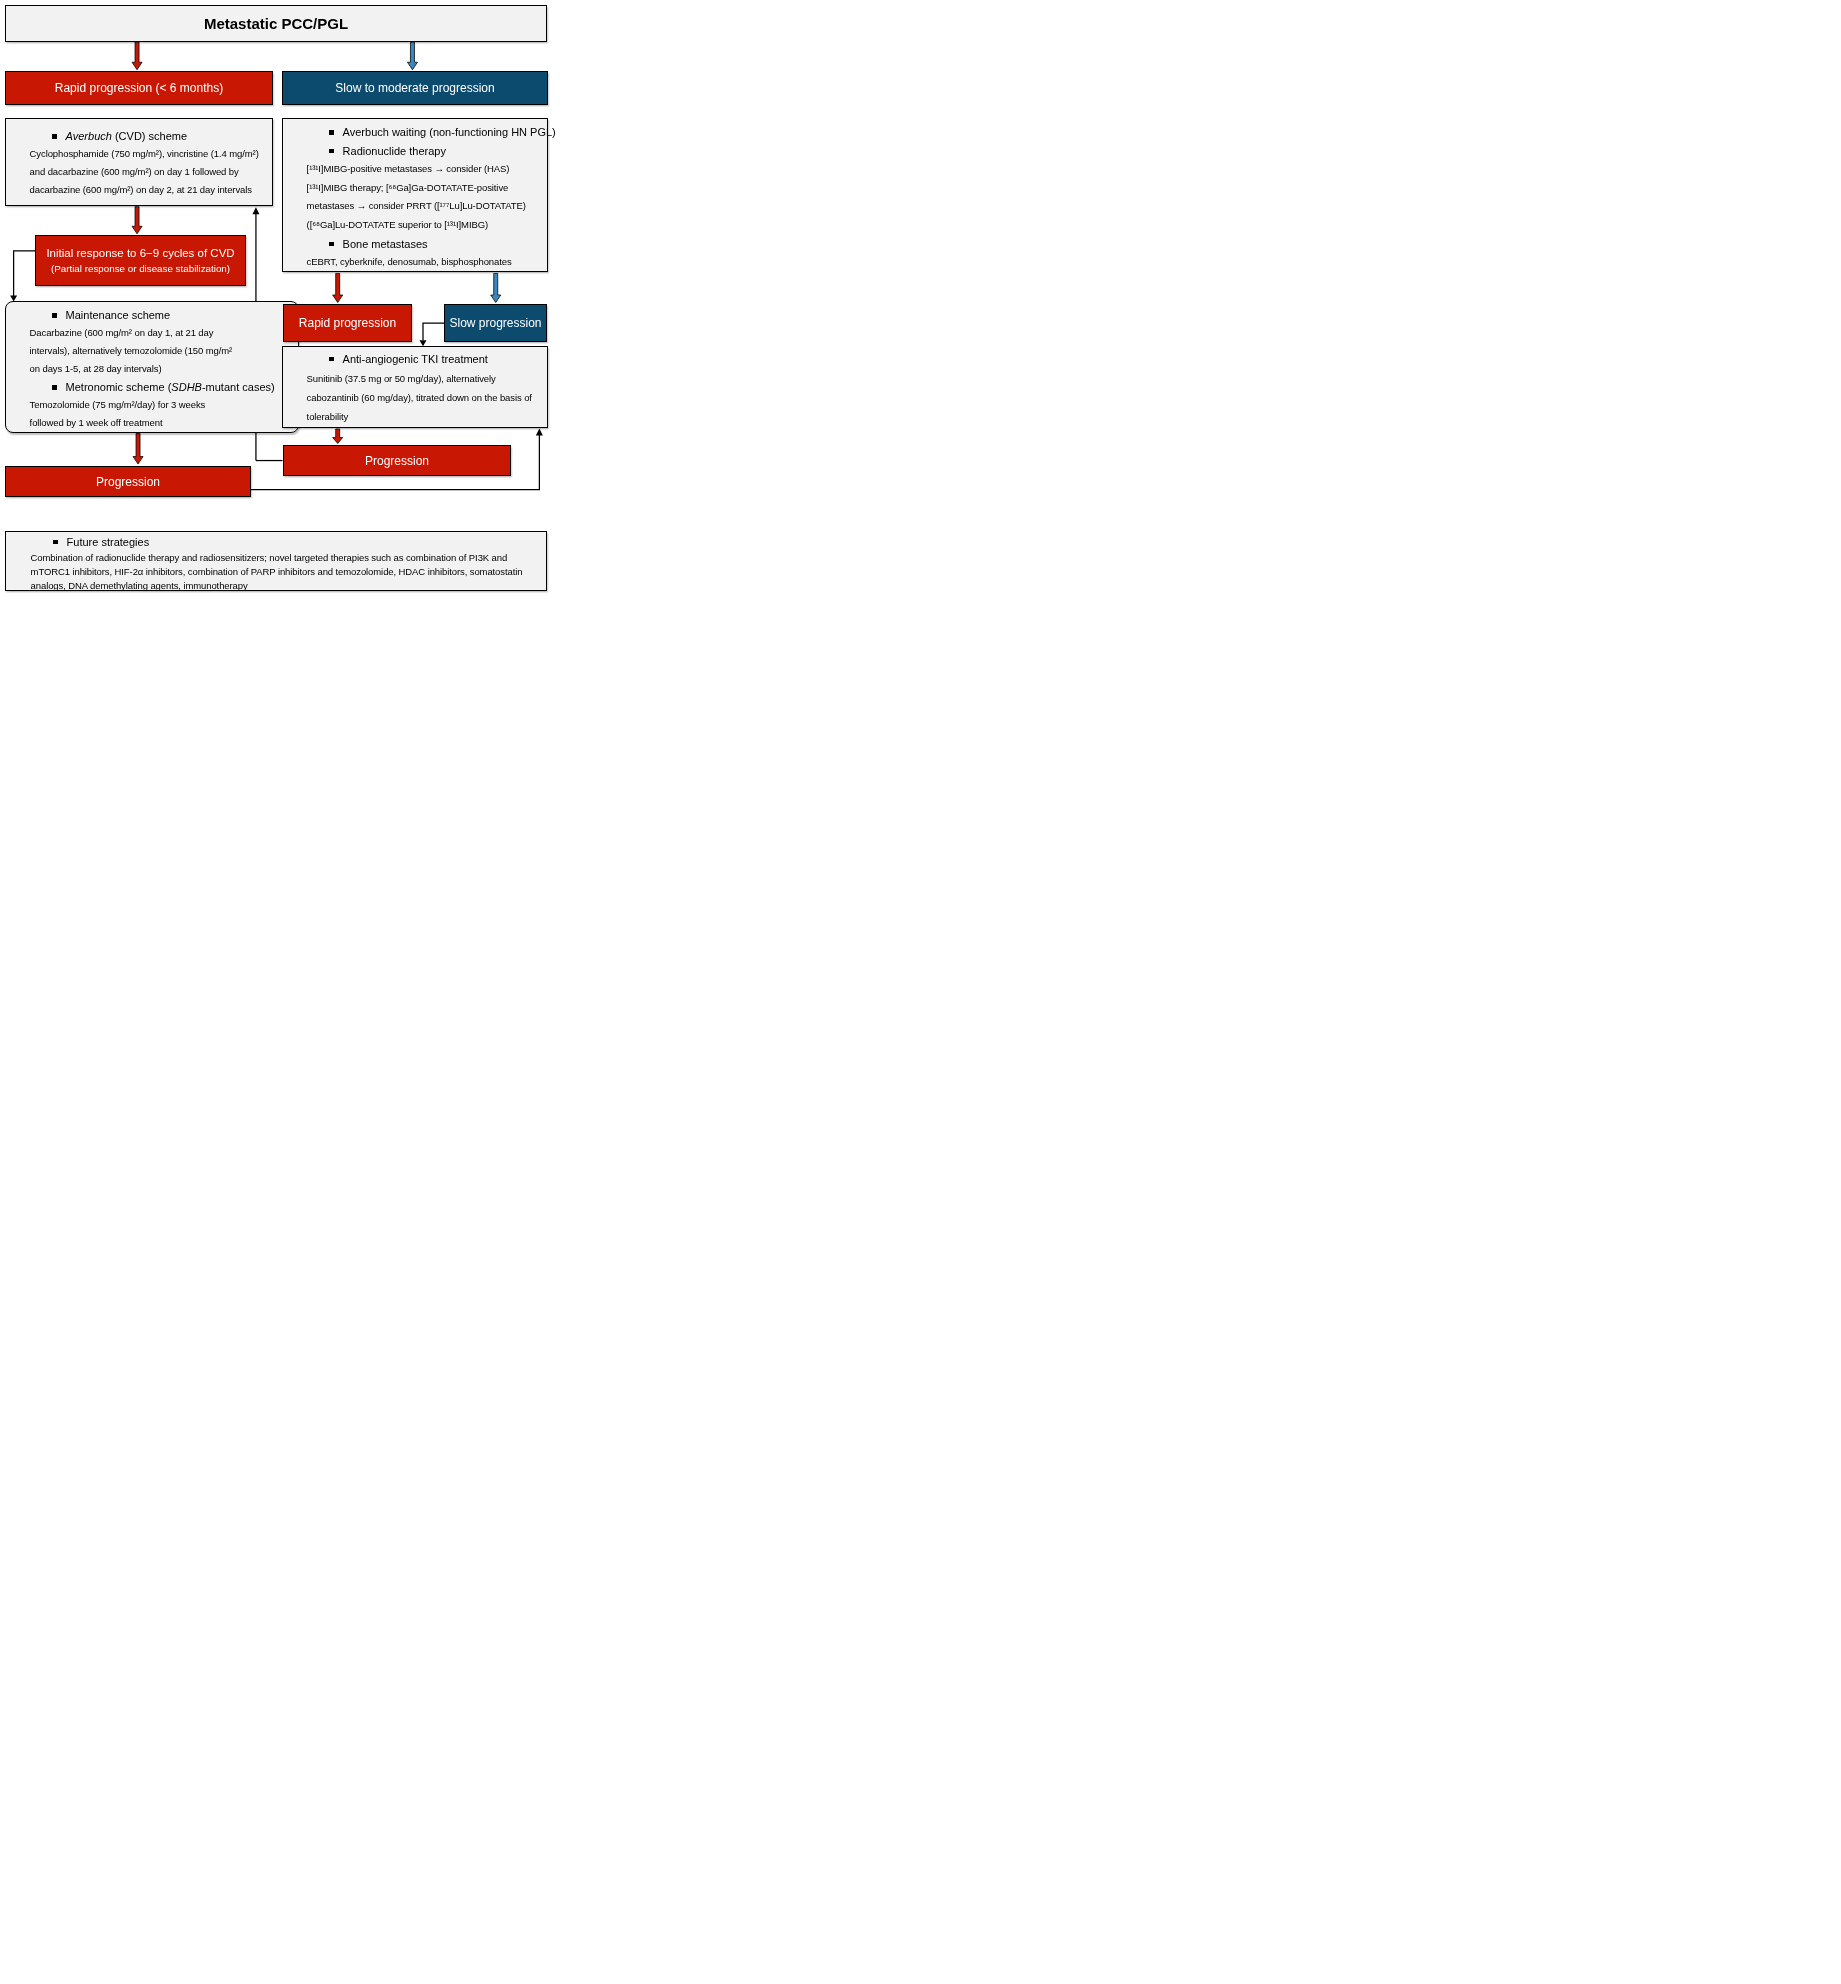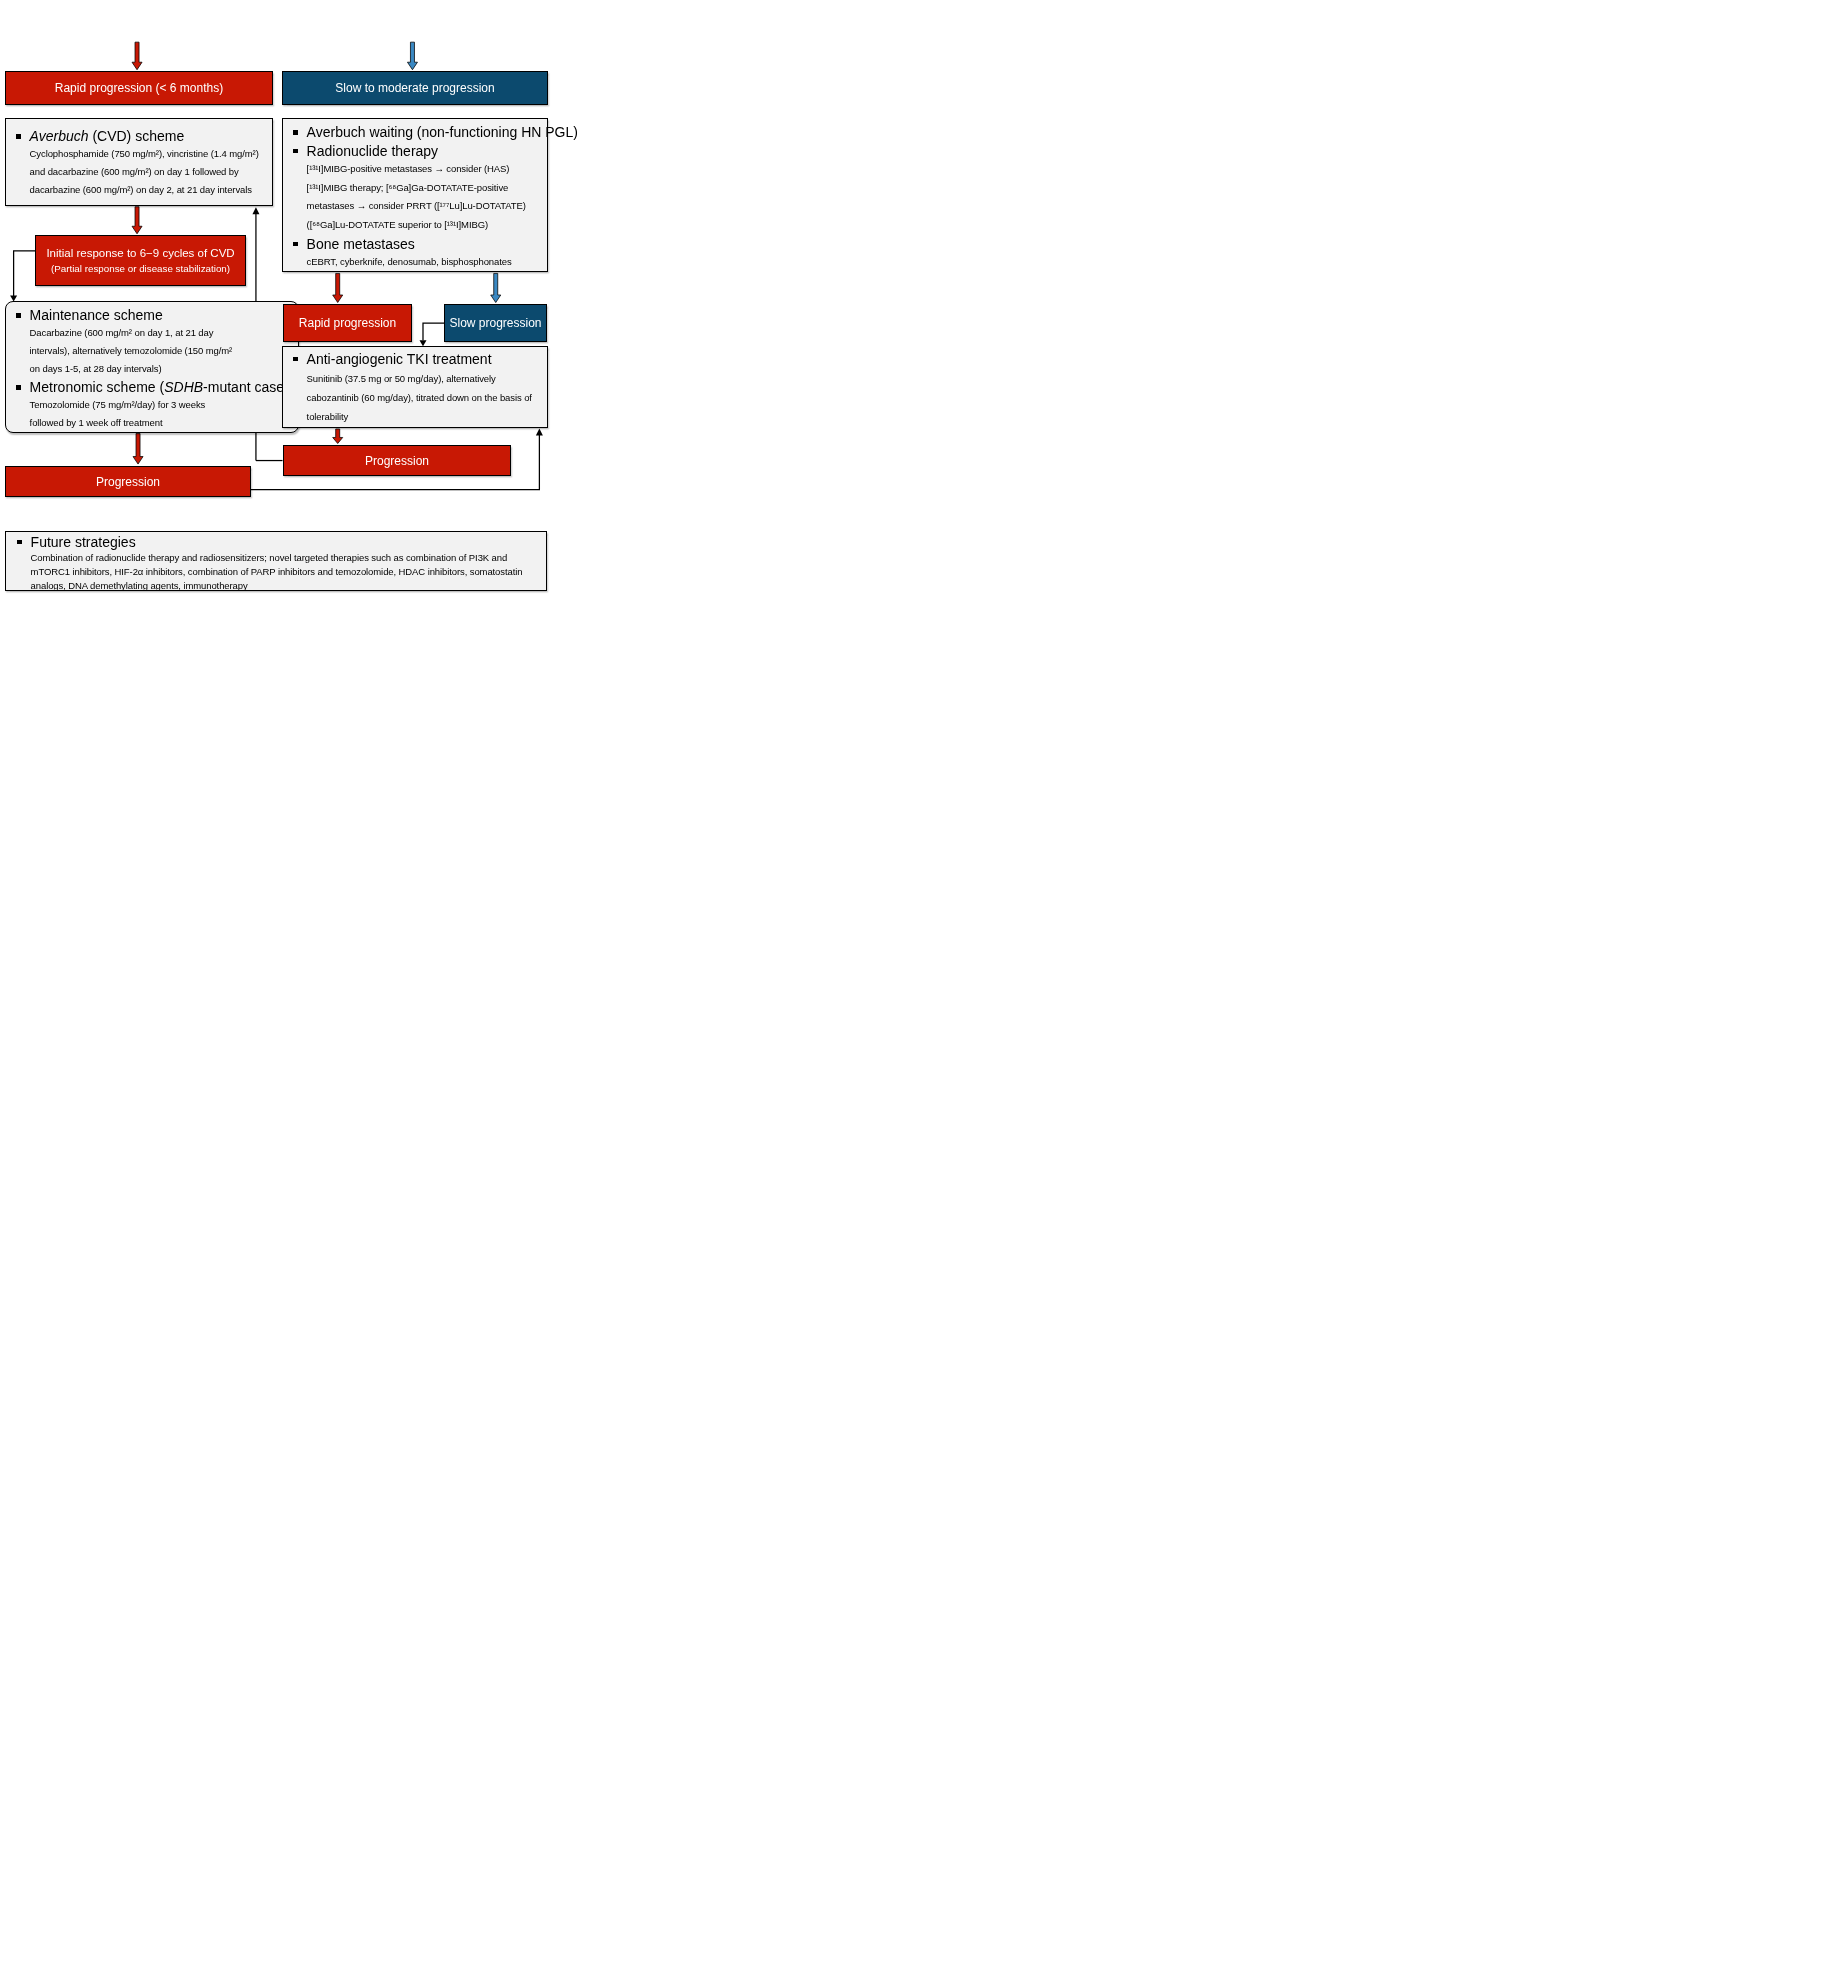--- a/index.html
+++ b/index.html
@@ -27,21 +27,21 @@
   .box-options{left:282px;top:118px;width:266px;height:154px;padding:4px 4px 0 23.6px;}
   .box-initial{left:35px;top:235px;width:211px;height:51px;}
   .box-maintenance{left:5px;top:301px;width:294px;height:132px;padding:4px 4px 0 23.6px;border-radius:8px;}
   .box-leftprog{left:5px;top:466px;width:246px;height:31px;}
   .box-rapidprog{left:283px;top:304px;width:129px;height:38px;}
   .box-slowprog{left:444px;top:304px;width:103px;height:38px;}
   .box-tki{left:282px;top:346px;width:266px;height:82px;padding:2.5px 4px 0 23.6px;}
   .box-rightprog{left:283px;top:445px;width:228px;height:31px;}
   .box-future{left:5px;top:531px;width:542px;height:60px;padding:1.5px 5px 0 24.6px;}
   .line{white-space:nowrap;}
-  .heading{position:relative;font-size:14px;}
+  .heading{position:relative;font-size:11px;margin-left:36px;}
   .body{font-size:9.5px;letter-spacing:-0.1px;}
   .it{font-style:italic;}
   .bullet{position:absolute;left:-13.6px;top:7px;width:4.5px;height:4.5px;background:#000;}
   .box-averbuch .line{line-height:18px;}
   .box-options .line{line-height:18.6px;}
   .box-maintenance .line{line-height:18px;}
   .box-tki .line{line-height:19px;}
   .box-future .heading{line-height:17px;}
   .box-future .body{line-height:14px;}
   .box-future .bullet{top:6px;}
@@ -71,20 +71,23 @@
 
     <polygon class="ar" points="269,84 277,84 277,124 283,124 273,139 263,124 269,124"></polygon>
     <polygon class="ab" points="818,84 826,84 826,124 832,124 822,139 812,124 818,124"></polygon>
     <polygon class="ar" points="269,412 277,412 277,451 283,451 273,466 263,451 269,451"></polygon>
     <polygon class="ar" points="271,864 279,864 279,910 285,910 275,925 265,910 271,910"></polygon>
     <polygon class="ar" points="669,545 677,545 677,588 683,588 673,603 663,588 669,588"></polygon>
     <polygon class="ab" points="984,545 992,545 992,588 998,588 988,603 978,588 984,588"></polygon>
     <polygon class="ar" points="669,855 677,855 677,872 683,872 673,884 663,872 669,872"></polygon>
   </svg>
 
+  <div class="box title-box">
+    <span class="title-text">Metastatic PCC/PGL</span>
+  </div>
 
   <div class="cbox red band hdr-left">
     <span>Rapid progression (&lt; 6 months)</span>
   </div>
   <div class="cbox blue band hdr-right">
     <span>Slow to moderate progression</span>
   </div>
 
   <div class="box box-averbuch">
     <div class="line heading">

